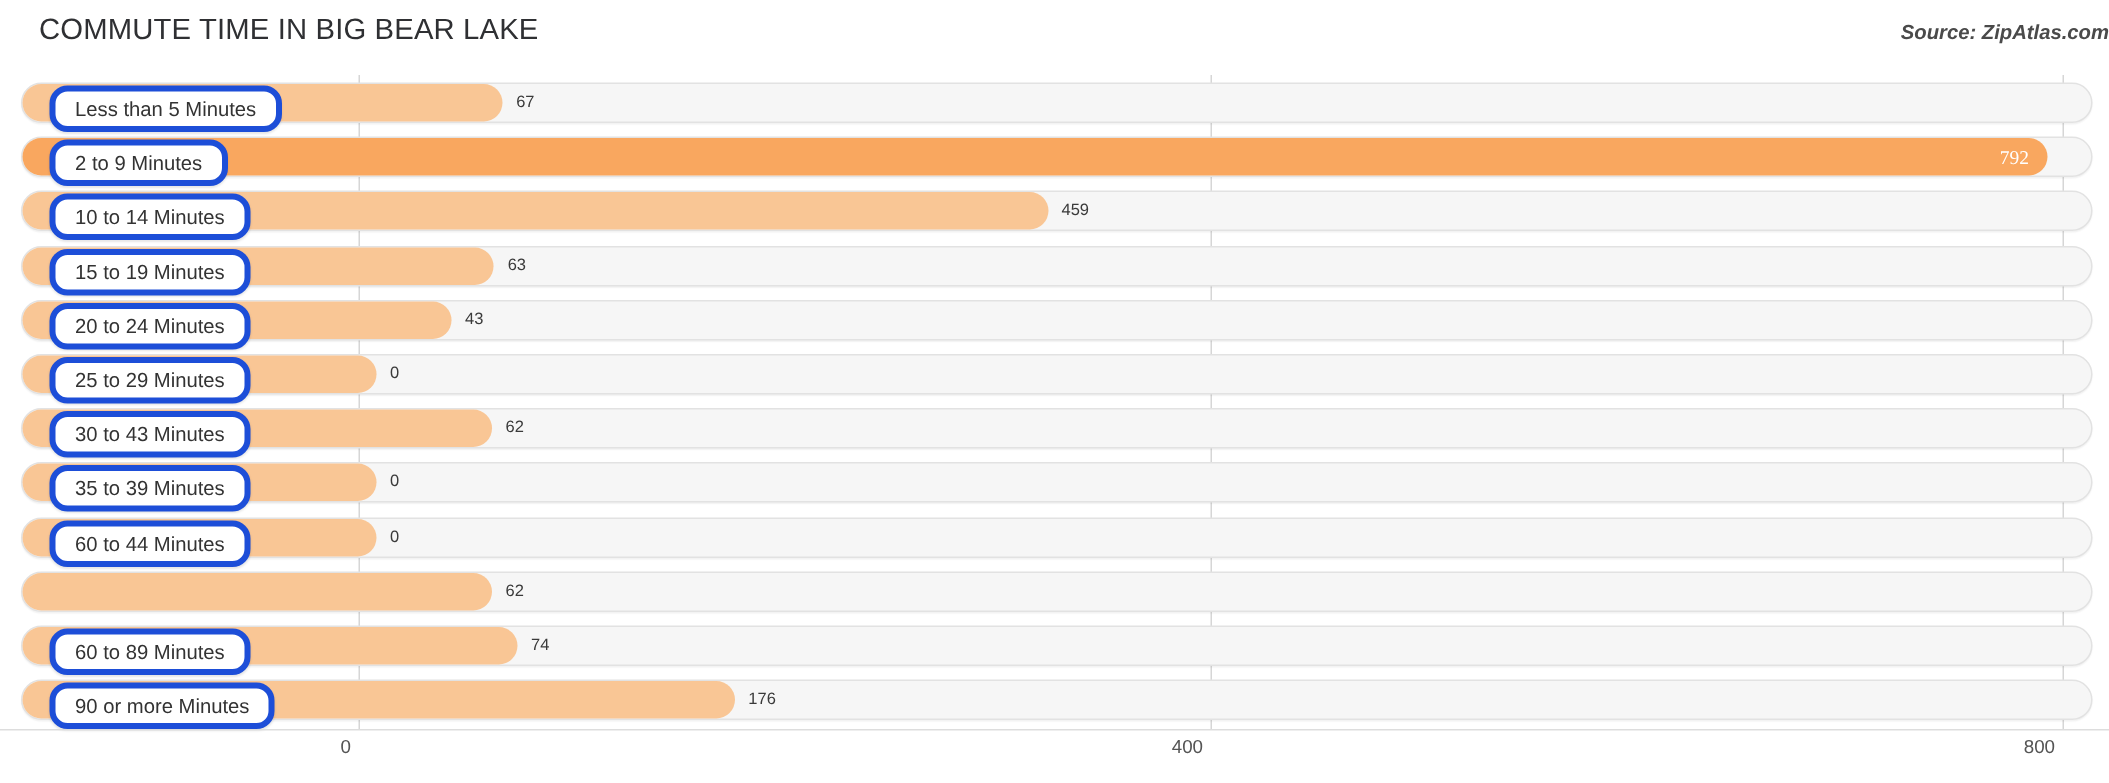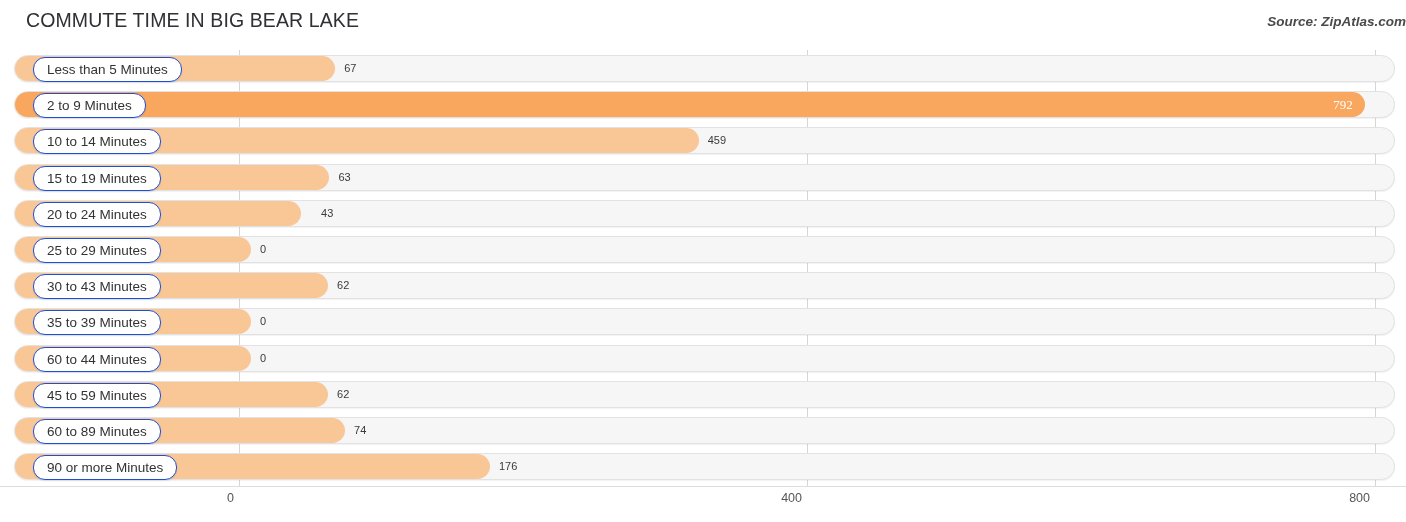--- a/index.html
+++ b/index.html
@@ -112,21 +112,21 @@
     white-space: nowrap;
   }
   .cat-pill {
     position: absolute;
     left: 19px;
     top: 2px;
     height: 23px;
     line-height: 23px;
     padding: 0 13px;
     background: #ffffff;
-    border: 1px solid #1d4ed8;
+    border: 4px solid #1d4ed8;
     border-radius: 12px;
     font-size: 13.5px;
     color: #333333;
     white-space: nowrap;
     box-shadow: 0 1px 1.5px rgba(0,0,0,0.10);
   }
 
   
   #axis {
     position: absolute;
@@ -185,21 +185,21 @@
       </div>
       <div class="row" style="top: 113.6px;">
         <div class="track"></div>
         <div class="bar" style="width: 314.46px;"></div>
         <div class="value" style="left: 324.46px;">63</div>
         <div class="cat-pill">15 to 19 Minutes</div>
       </div>
       <div class="row" style="top: 149.8px;">
         <div class="track"></div>
         <div class="bar" style="width: 286.06px;"></div>
-        <div class="value" style="left: 296.06px; margin-left: 11px;">43</div>
+        <div class="value" style="left: 296.06px;">43</div>
         <div class="cat-pill">20 to 24 Minutes</div>
       </div>
       <div class="row" style="top: 186px;">
         <div class="track"></div>
         <div class="bar" style="width: 236px;"></div>
         <div class="value" style="left: 246px;">0</div>
         <div class="cat-pill">25 to 29 Minutes</div>
       </div>
       <div class="row" style="top: 222.2px;">
         <div class="track"></div>
@@ -216,21 +216,20 @@
       <div class="row" style="top: 294.6px;">
         <div class="track"></div>
         <div class="bar" style="width: 236px;"></div>
         <div class="value" style="left: 246px;">0</div>
         <div class="cat-pill">60 to 44 Minutes</div>
       </div>
       <div class="row" style="top: 330.8px;">
         <div class="track"></div>
         <div class="bar" style="width: 313.04px;"></div>
         <div class="value" style="left: 323.04px;">62</div>
-        <div class="cat-pill">45 to 59 Minutes</div>
       </div>
       <div class="row" style="top: 367px;">
         <div class="track"></div>
         <div class="bar" style="width: 330.08px;"></div>
         <div class="value" style="left: 340.08px;">74</div>
         <div class="cat-pill">60 to 89 Minutes</div>
       </div>
       <div class="row" style="top: 403.2px;">
         <div class="track"></div>
         <div class="bar" style="width: 474.92px;"></div>

